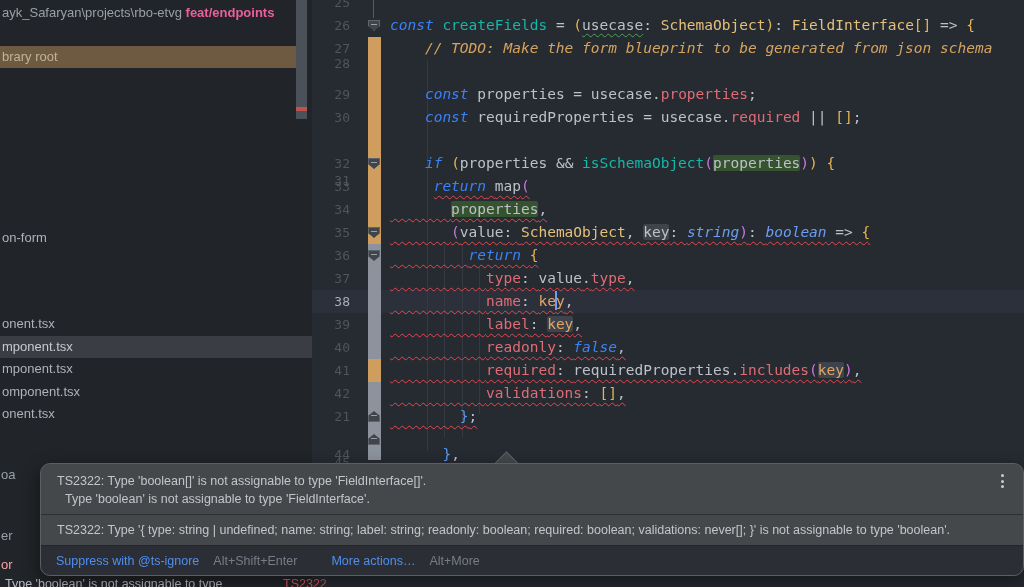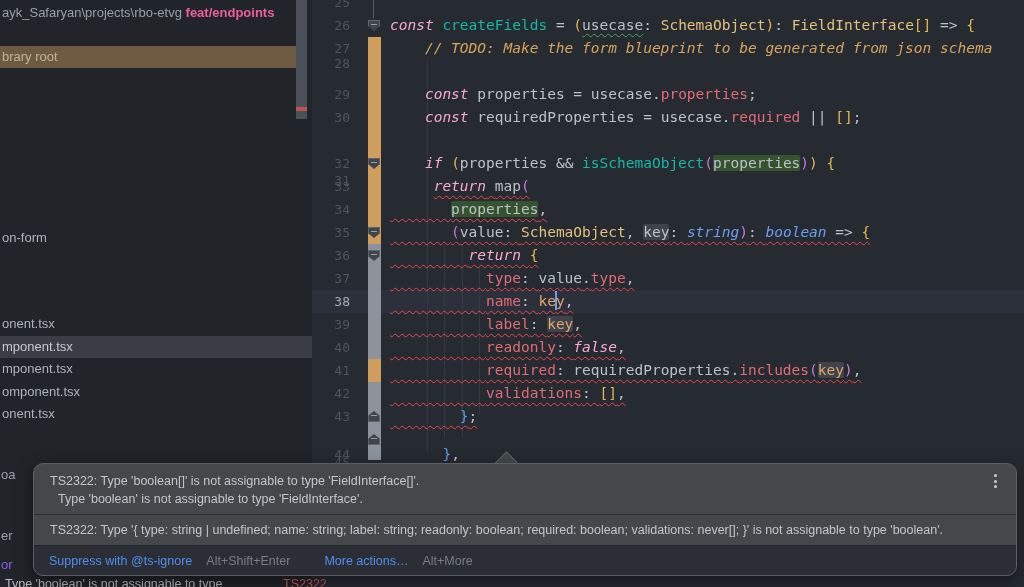--- a/index.html
+++ b/index.html
@@ -30,42 +30,42 @@
   .fold.down{clip-path:polygon(0 0,100% 0,100% 55%,50% 100%,0 55%);}
   .fold.up{clip-path:polygon(50% 0,100% 45%,100% 100%,0 100%,0 45%);}
   .fold .minus{position:absolute;left:3px;top:4px;width:6px;height:1px;background:#9aa0a8;}
   .line{position:absolute;left:0;right:0;height:23px;}
   .ln{position:absolute;left:4px;width:34px;text-align:right;
       font-family:"DejaVu Sans Mono",monospace;font-size:13px;line-height:23px;color:#4f555e;}
   .ln.active{color:#a9afb8;}
   .code{position:absolute;left:78px;top:0;white-space:pre;
         font-family:"DejaVu Sans Mono",monospace;font-size:14.5px;line-height:23px;}
   .tok{display:inline;}
-  .tok.kw{color:#f9a8d4;font-style:italic;}
+  .tok.kw{color:#3b82f6;font-style:italic;}
   .tok.fn{color:#14b8a6;}
   .tok.cls{color:#e5c07b;}
   .tok.prim{color:#6d9df2;font-style:italic;}
   .tok.mem{color:#e06c75;}
   .tok.par{color:#e2a566;}
   .tok.txt{color:#bcc0c8;}
   .tok.com{color:#d6a35e;font-style:italic;}
   .tok.b1{color:#e6b450;}
   .tok.b2{color:#c678dd;}
   .tok.b3{color:#5b9cf5;}
   .tok.sq{text-decoration-line:underline;text-decoration-style:wavy;
           text-decoration-color:#e3484f;text-decoration-thickness:1px;text-underline-offset:4px;}
   .tok.gul{text-decoration-line:underline;text-decoration-style:wavy;
           text-decoration-color:#4da15a;text-decoration-thickness:1px;text-underline-offset:3px;}
   .tok.hg{background:#36532f;border-radius:2px;}
   .tok.hgr{background:#3f444c;border-radius:2px;}
   .caret{display:inline-block;width:2px;height:19px;background:#6f9df1;vertical-align:-4px;margin:0 -1px;}
   
   .ttArrow{position:absolute;left:495px;top:456px;width:22px;height:22px;background:#45484b;
            border-left:1px solid #5c5f62;border-top:1px solid #5c5f62;transform:rotate(45deg);z-index:9;}
-  .tooltip{position:absolute;left:33px;top:463px;width:984px;height:113px;background:#45484b;
+  .tooltip{position:absolute;left:40px;top:463px;width:984px;height:113px;background:#45484b;
            border:1px solid #5c5f62;border-radius:10px;box-sizing:border-box;z-index:10;
            box-shadow:0 6px 18px rgba(0,0,0,.45);font-size:12.5px;color:#c2c6cb;}
   .tt-sec1{padding:8px 30px 6px 16px;line-height:18px;}
   .tt-sec1 .l2{padding-left:8px;}
   .tt-div{height:1px;background:#2e3134;margin:0;}
   .tt-sec2{padding:7px 16px 6px 16px;line-height:17px;white-space:nowrap;overflow:hidden;}
   .tt-actions{position:absolute;left:0;right:0;bottom:0;height:30px;background:#2b2e34;
               border-top:1px solid #212428;border-radius:0 0 9px 9px;display:flex;align-items:center;
               padding-left:15px;box-sizing:border-box;}
   .tt-link{color:#4f8ff0;margin-right:14px;cursor:pointer;}
@@ -176,21 +176,21 @@
       </div>
       <div class="line" style="top: 359px;">
         <span class="ln">41</span>
         <span class="code"><span class="tok txt sq">&nbsp;&nbsp;&nbsp;&nbsp;&nbsp;&nbsp;&nbsp;&nbsp;&nbsp;&nbsp;&nbsp;</span><span class="tok mem sq">required</span><span class="tok txt sq">:&nbsp;</span><span class="tok txt sq">requiredProperties</span><span class="tok txt sq">.</span><span class="tok mem sq">includes</span><span class="tok b2 sq">(</span><span class="tok par sq hgr">key</span><span class="tok b2 sq">)</span><span class="tok txt sq">,</span></span>
       </div>
       <div class="line" style="top: 382px;">
         <span class="ln">42</span>
         <span class="code"><span class="tok txt sq">&nbsp;&nbsp;&nbsp;&nbsp;&nbsp;&nbsp;&nbsp;&nbsp;&nbsp;&nbsp;&nbsp;</span><span class="tok mem sq">validations</span><span class="tok txt sq">:&nbsp;</span><span class="tok b1 sq">[]</span><span class="tok txt sq">,</span></span>
       </div>
       <div class="line" style="top: 405px;">
-        <span class="ln">43</span>
+        <span class="ln">21</span>
         <span class="code"><span class="tok txt sq">&nbsp;&nbsp;&nbsp;&nbsp;&nbsp;&nbsp;&nbsp;&nbsp;</span><span class="tok b3 sq">}</span><span class="tok txt sq">;</span></span>
       </div>
       <div class="line" style="top: 435px; margin-top: 8px;">
         <span class="ln">44</span>
         <span class="code"><span class="tok txt sq">&nbsp;&nbsp;&nbsp;&nbsp;&nbsp;&nbsp;</span><span class="tok b3 sq">}</span><span class="tok txt sq">,</span></span>
       </div>
       <div class="line" style="top: 451px;">
         <span class="ln">45</span>
         <span class="code"></span>
       </div>
@@ -206,21 +206,21 @@
     <div id="filelist">
         <div class="sideitem" style="top: 313px;">onent.tsx</div>
         <div class="sideitem sel" style="top: 335.5px;">mponent.tsx</div>
         <div class="sideitem" style="top: 358px;">mponent.tsx</div>
         <div class="sideitem" style="top: 380.5px;">omponent.tsx</div>
         <div class="sideitem" style="top: 403px;">onent.tsx</div>
       </div>
     <div id="sidefrags">
         <div class="frag" style="top: 467px; color: rgb(155, 160, 168);">oa</div>
         <div class="frag" style="top: 528px; color: rgb(155, 160, 168);">er</div>
-        <div class="frag" style="top: 557px; color: #8b5cf6;">or</div>
+        <div class="frag" style="top: 557px; color: #fca5a5;">or</div>
       </div>
     <div class="sscroll">
       <div class="mark"></div>
     </div>
   </div>
 
   <div class="ttArrow"></div>
   <div class="tooltip">
     <div class="kebab">
         <i></i>

